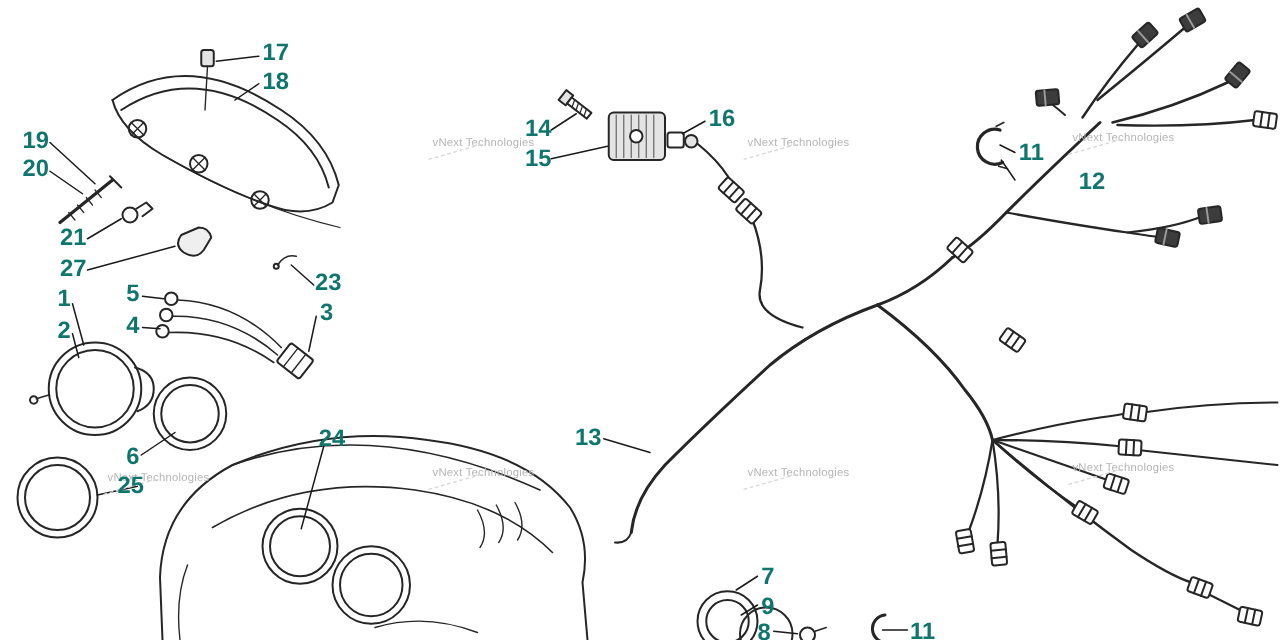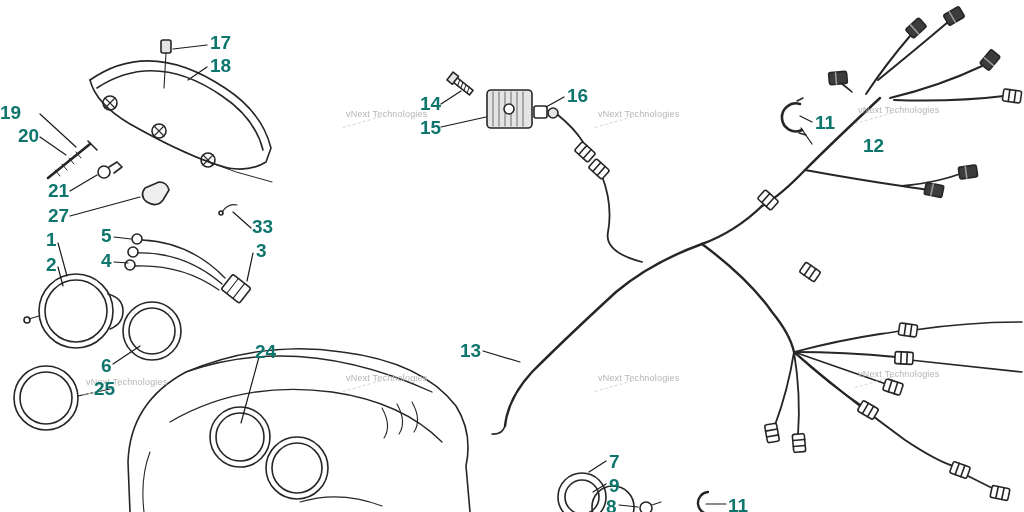--- a/index.html
+++ b/index.html
@@ -230,29 +230,29 @@
       <div class="watermark" style="left: 598px; top: 110px; color: rgb(181, 181, 181);">vNext Technologies</div>
       <div class="watermark" style="left: 858px; top: 106px; color: rgb(181, 181, 181);">vNext Technologies</div>
       <div class="watermark" style="left: 86px; top: 378px; color: rgb(181, 181, 181);">vNext Technologies</div>
       <div class="watermark" style="left: 346px; top: 374px; color: rgb(181, 181, 181);">vNext Technologies</div>
       <div class="watermark" style="left: 598px; top: 374px; color: rgb(181, 181, 181);">vNext Technologies</div>
       <div class="watermark" style="left: 858px; top: 370px; color: rgb(181, 181, 181);">vNext Technologies</div>
     </div>
   <div id="callout-layer">
       <div class="callout" style="left: 210px; top: 33px;">17</div>
       <div class="callout" style="left: 210px; top: 56px;">18</div>
-      <div class="callout" style="left: 0; top: 103px;">19</div>
+      <div class="callout" style="left: 18px; top: 103px;">19</div>
       <div class="callout" style="left: 18px; top: 126px;">20</div>
       <div class="callout" style="left: 48px; top: 181px;">21</div>
       <div class="callout" style="left: 48px; top: 206px;">27</div>
       <div class="callout" style="left: 46px; top: 230px;">1</div>
       <div class="callout" style="left: 46px; top: 255px;">2</div>
       <div class="callout" style="left: 101px; top: 226px;">5</div>
       <div class="callout" style="left: 101px; top: 251px;">4</div>
-      <div class="callout" style="left: 252px; top: 217px;">33</div>
+      <div class="callout" style="left: 252px; top: 217px;">23</div>
       <div class="callout" style="left: 256px; top: 241px;">3</div>
       <div class="callout" style="left: 101px; top: 356px;">6</div>
       <div class="callout" style="left: 94px; top: 379px;">25</div>
       <div class="callout" style="left: 255px; top: 342px; text-align: center;">24</div>
       <div class="callout" style="left: 420px; top: 94px;">14</div>
       <div class="callout" style="left: 420px; top: 118px;">15</div>
       <div class="callout" style="left: 567px; top: 86px;">16</div>
       <div class="callout" style="left: 815px; top: 113px;">11</div>
       <div class="callout" style="left: 815px; top: 136px; margin-left: 48px;">12</div>
       <div class="callout" style="left: 460px; top: 341px; text-align: right;">13</div>

